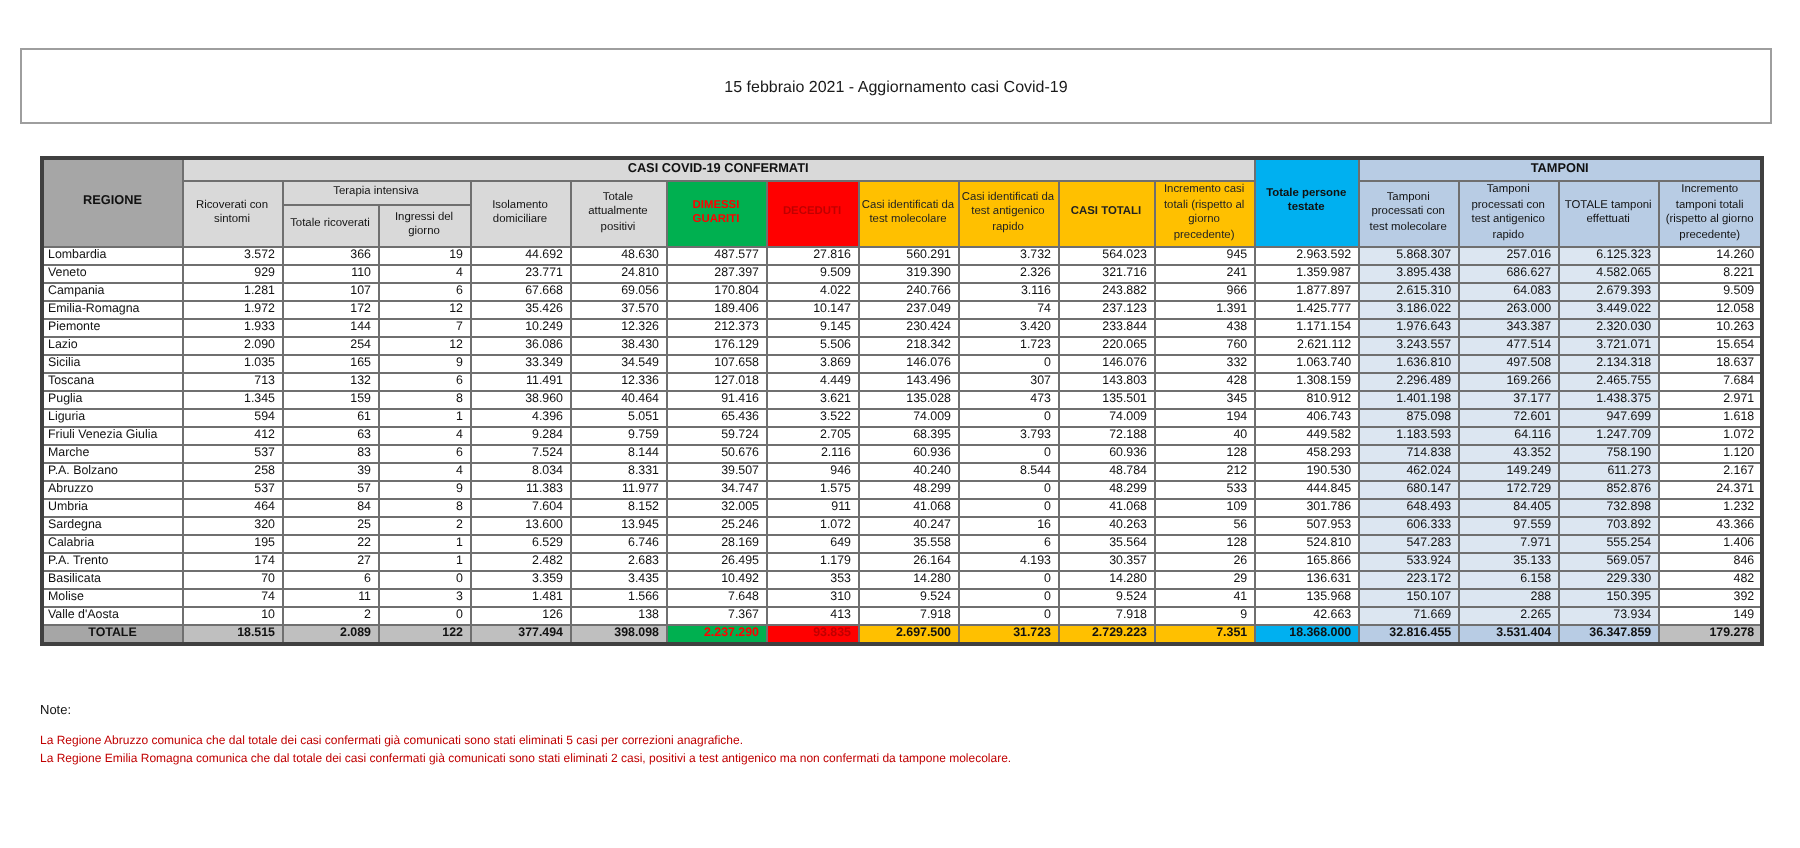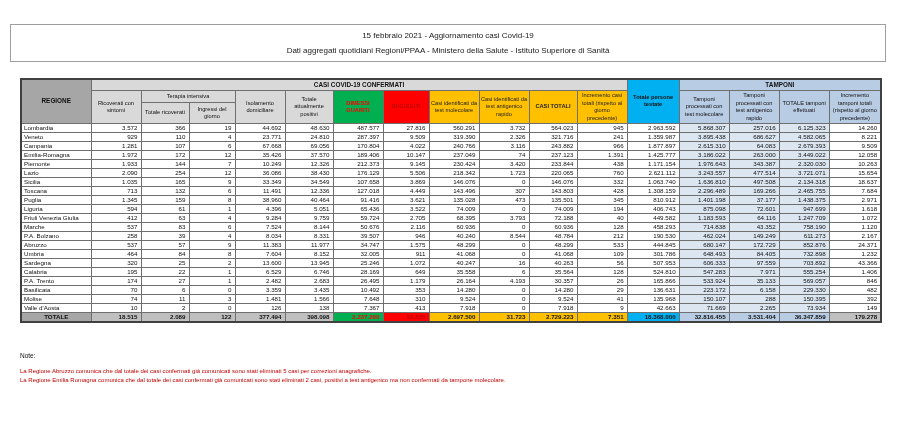--- a/index.html
+++ b/index.html
@@ -38,21 +38,20 @@
   .notes .nt{font-size:6.5px;color:#111;margin-bottom:8px;}
   .notes .ni{font-size:6px;color:#c00000;line-height:1.55;}
 </style>
 </head>
 <body>
 
 <div class="page">
 
   <div class="titlebox">
     <div class="t">15 febbraio 2021 - Aggiornamento casi Covid-19</div>
-    <div class="t">Dati aggregati quotidiani Regioni/PPAA - Ministero della Salute - Istituto Superiore di Sanità</div>
   </div>
 
   <table class="covid">
     <colgroup>
       <col style="width:70px">
         <col style="width:50px">
         <col style="width:48px">
         <col style="width:46px">
       <col style="width:50px">
         <col style="width:48px">

